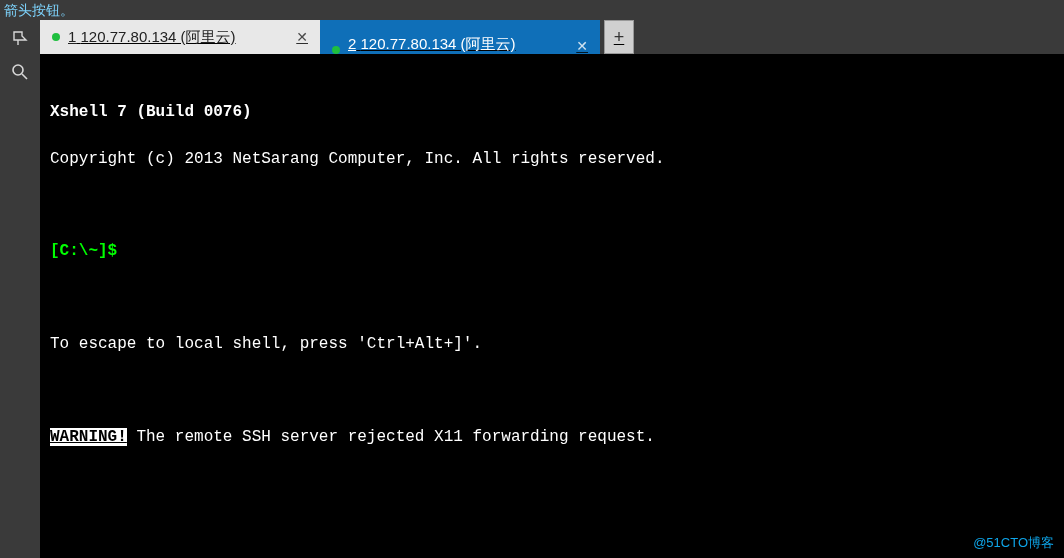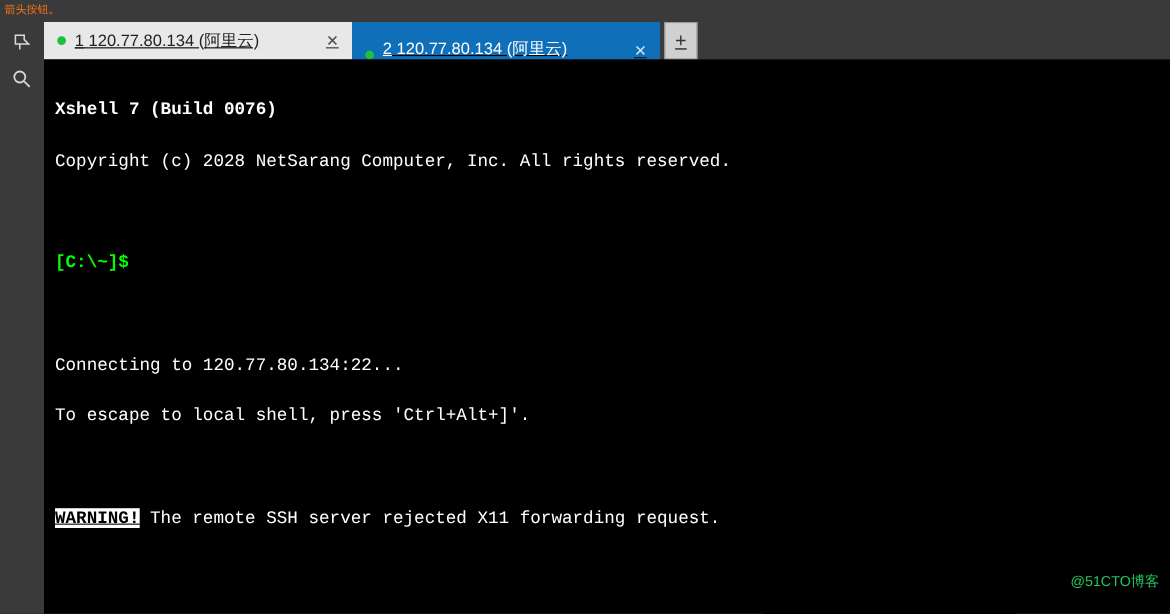--- a/index.html
+++ b/index.html
@@ -5,22 +5,22 @@
 * { margin: 0; padding: 0; box-sizing: border-box; }
 body {
   width: 1064px;
   height: 558px;
   background: #3a3a3a;
   font-family: "Microsoft YaHei", sans-serif;
   overflow: hidden;
   position: relative;
 }
 .top-hint {
-  color: #f97316;
-  font-size: 10px;
+  color: #7dd3fc;
+  font-size: 14px;
   padding: 2px 4px;
   height: 20px;
 }
 .main-row {
   display: flex;
   height: calc(100% - 20px);
 }
 .left-sidebar {
   width: 40px;
   background: #3a3a3a;
@@ -90,21 +90,21 @@
   margin-left: 4px;
   border: 1px solid #999;
 }
 .terminal {
   flex: 1;
   background: #000;
   color: #fff;
   font-family: "Consolas", "Courier New", monospace;
   font-size: 16px;
   line-height: 1.45;
-  padding: 12px 10px;
+  padding: 24px 10px;
   white-space: pre;
   overflow: hidden;
   position: relative;
 }
 .term-line { white-space: pre; }
 .bold { font-weight: bold; }
 .green { color: #00ff00; }
 .inv {
   background: #fff;
   color: #000;
@@ -112,22 +112,22 @@
 }
 .content-col {
   flex: 1;
   display: flex;
   flex-direction: column;
   text-decoration: underline;
 }
 .watermark {
   position: absolute;
   right: 10px;
-  bottom: 20px;
-  color: #22c55e;
+  bottom: 6px;
+  color: #0ea5e9;
   font-size: 13px;
   font-family: "Microsoft YaHei", sans-serif;
 }
 </style>
 </head>
 <body>
 
 <div class="top-hint">箭头按钮。</div>
 
 <div class="main-row">
@@ -157,25 +157,24 @@
       <div class="tab active">
         <span class="dot"></span>
         <span><span class="tab-num">2</span> <span>120.77.80.134  (阿里云)</span></span>
         <span class="close">✕</span>
       </div>
       <div class="tab-add">+</div>
     </div>
 
     <div class="terminal">
 <div class="term-line bold">Xshell 7 (Build 0076)</div>
-<div class="term-line">Copyright (c) 2028 NetSarang Computer, Inc. All rights reserved.</div>
+<div class="term-line">Copyright (c) 2013 NetSarang Computer, Inc. All rights reserved.</div>
 <div class="term-line"> </div>
 <div class="term-line"><span class="green bold">[C:\~]$</span></div>
 <div class="term-line"> </div>
-<div class="term-line">Connecting to 120.77.80.134:22...</div>
 <div class="term-line">To escape to local shell, press 'Ctrl+Alt+]'.</div>
 <div class="term-line"> </div>
 <div class="term-line"><span class="inv">WARNING!</span><span> The remote SSH server rejected X11 forwarding request.</span></div>
 
 
 
 
 
 
 

